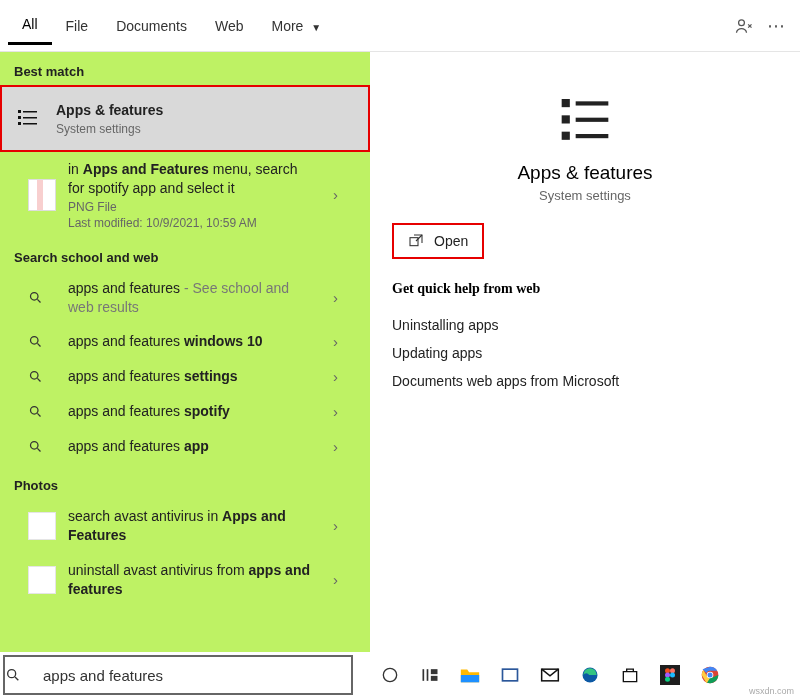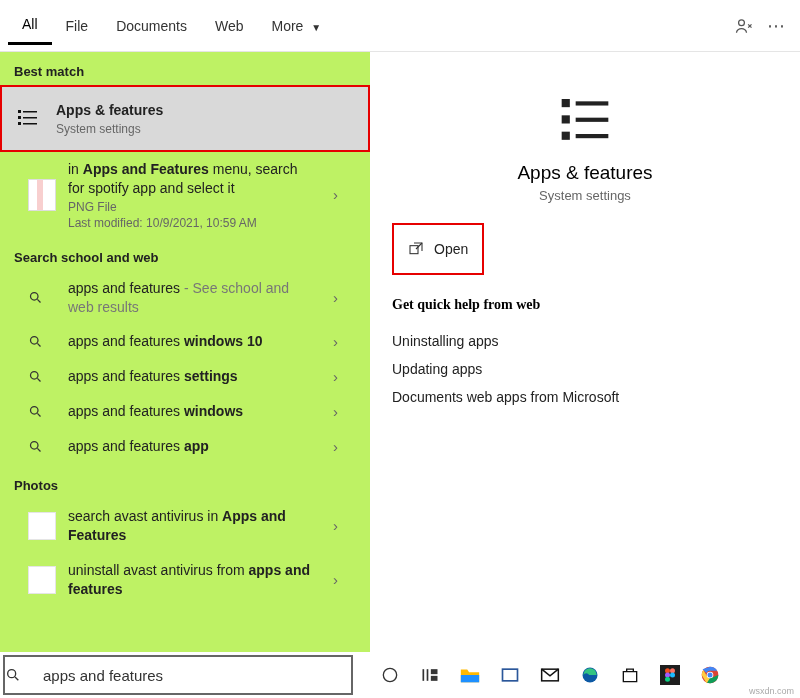--- a/index.html
+++ b/index.html
@@ -32,21 +32,21 @@
 .thumb { width: 28px; height: 32px; background: linear-gradient(to right, #fff 30%, #f8cfcf 30%, #f8cfcf 55%, #fff 55%); border: 1px solid #ddd; flex-shrink: 0; }
 .thumb2 { width: 28px; height: 28px; background: #fff; border: 1px solid #e5e5e5; flex-shrink: 0; }
 
 .redbox { border: 2px solid #e60000; }
 
 .preview-hero { display: flex; flex-direction: column; align-items: center; padding: 18px 0 20px; }
 .hero-icon { width: 64px; height: 64px; display: flex; align-items: center; justify-content: center; }
 .hero-title { font-size: 19px; font-weight: 400; margin-top: 10px; }
 .hero-sub { font-size: 13px; color: #666; margin-top: 4px; }
 
-.open-row { display: inline-flex; align-items: center; gap: 10px; padding: 16px 14px; font-size: 14px; color: #222; cursor: pointer; }
+.open-row { display: inline-flex; align-items: center; gap: 10px; padding: 8px 14px; font-size: 14px; color: #222; cursor: pointer; }
 .open-row .sq-arrow { font-size: 15px; }
 
 .help-header { font-size: 14px; font-weight: 600; margin: 22px 0 14px; font-family: Liberation Serif, serif; }
 .help-link { font-size: 14px; color: #222; padding: 6px 0; cursor: pointer; }
 
 .searchbar-wrap { position: absolute; left: 0; bottom: 0; width: 800px; height: 46px; display: flex; align-items: stretch; background: #fff; }
 .searchbar { display: flex; align-items: center; border: 2px solid #666; height: 40px; margin: 3px 0 3px 3px; width: 350px; }
 .searchbar .mag { width: 38px; text-align: center; font-size: 16px; color: #333; }
 .searchbar input { border: none; outline: none; font-size: 15px; flex: 1; background: transparent; color: #333; }
 .taskbar { flex: 1; display: flex; align-items: center; gap: 6px; padding: 0 8px 0 20px; }
@@ -148,21 +148,21 @@
           <div class="arrow">›</div>
         </div>
         <div class="result">
           <div class="icon search">
             <svg width="15" height="15" viewBox="0 0 24 24" fill="none" stroke="#333" stroke-width="2">
               <circle cx="10" cy="10" r="6"></circle>
               <path d="M20 20 L15 15"></path>
             </svg>
           </div>
           <div class="body">
-            <div class="title">apps and features <b>windows</b></div>
+            <div class="title">apps and features <b>spotify</b></div>
           </div>
           <div class="arrow">›</div>
         </div>
         <div class="result">
           <div class="icon search">
             <svg width="15" height="15" viewBox="0 0 24 24" fill="none" stroke="#333" stroke-width="2">
               <circle cx="10" cy="10" r="6"></circle>
               <path d="M20 20 L15 15"></path>
             </svg>
           </div>

